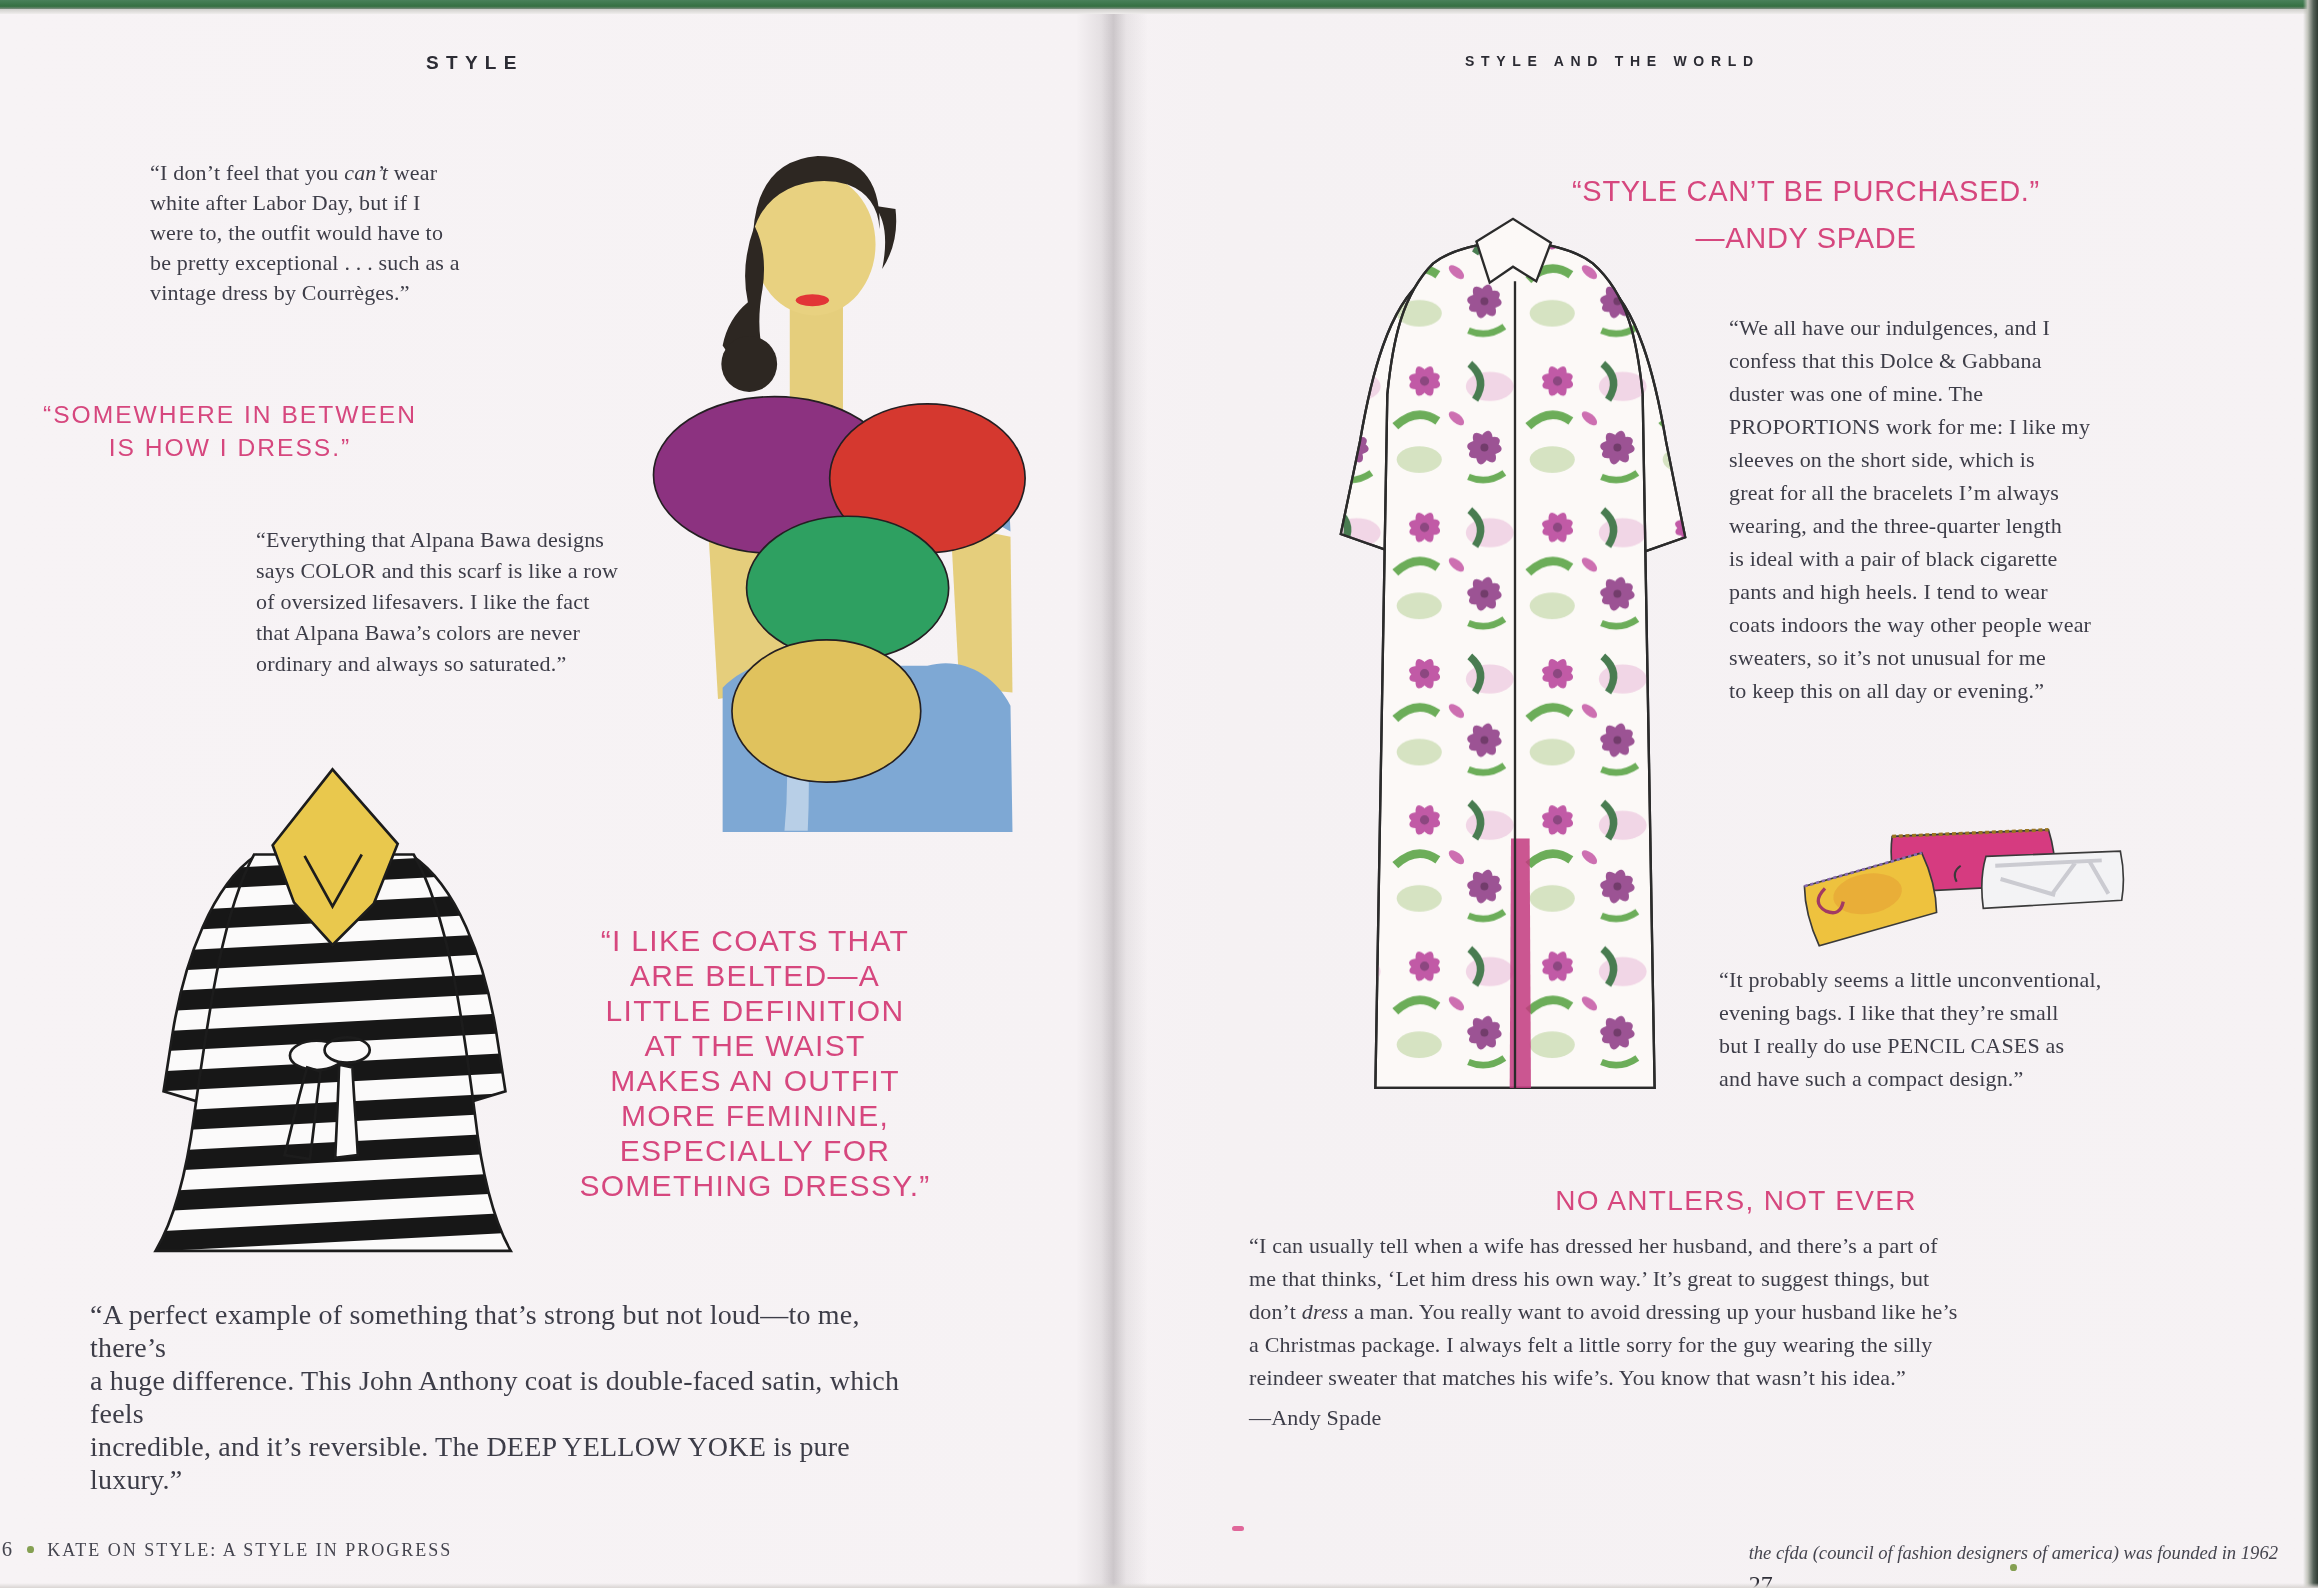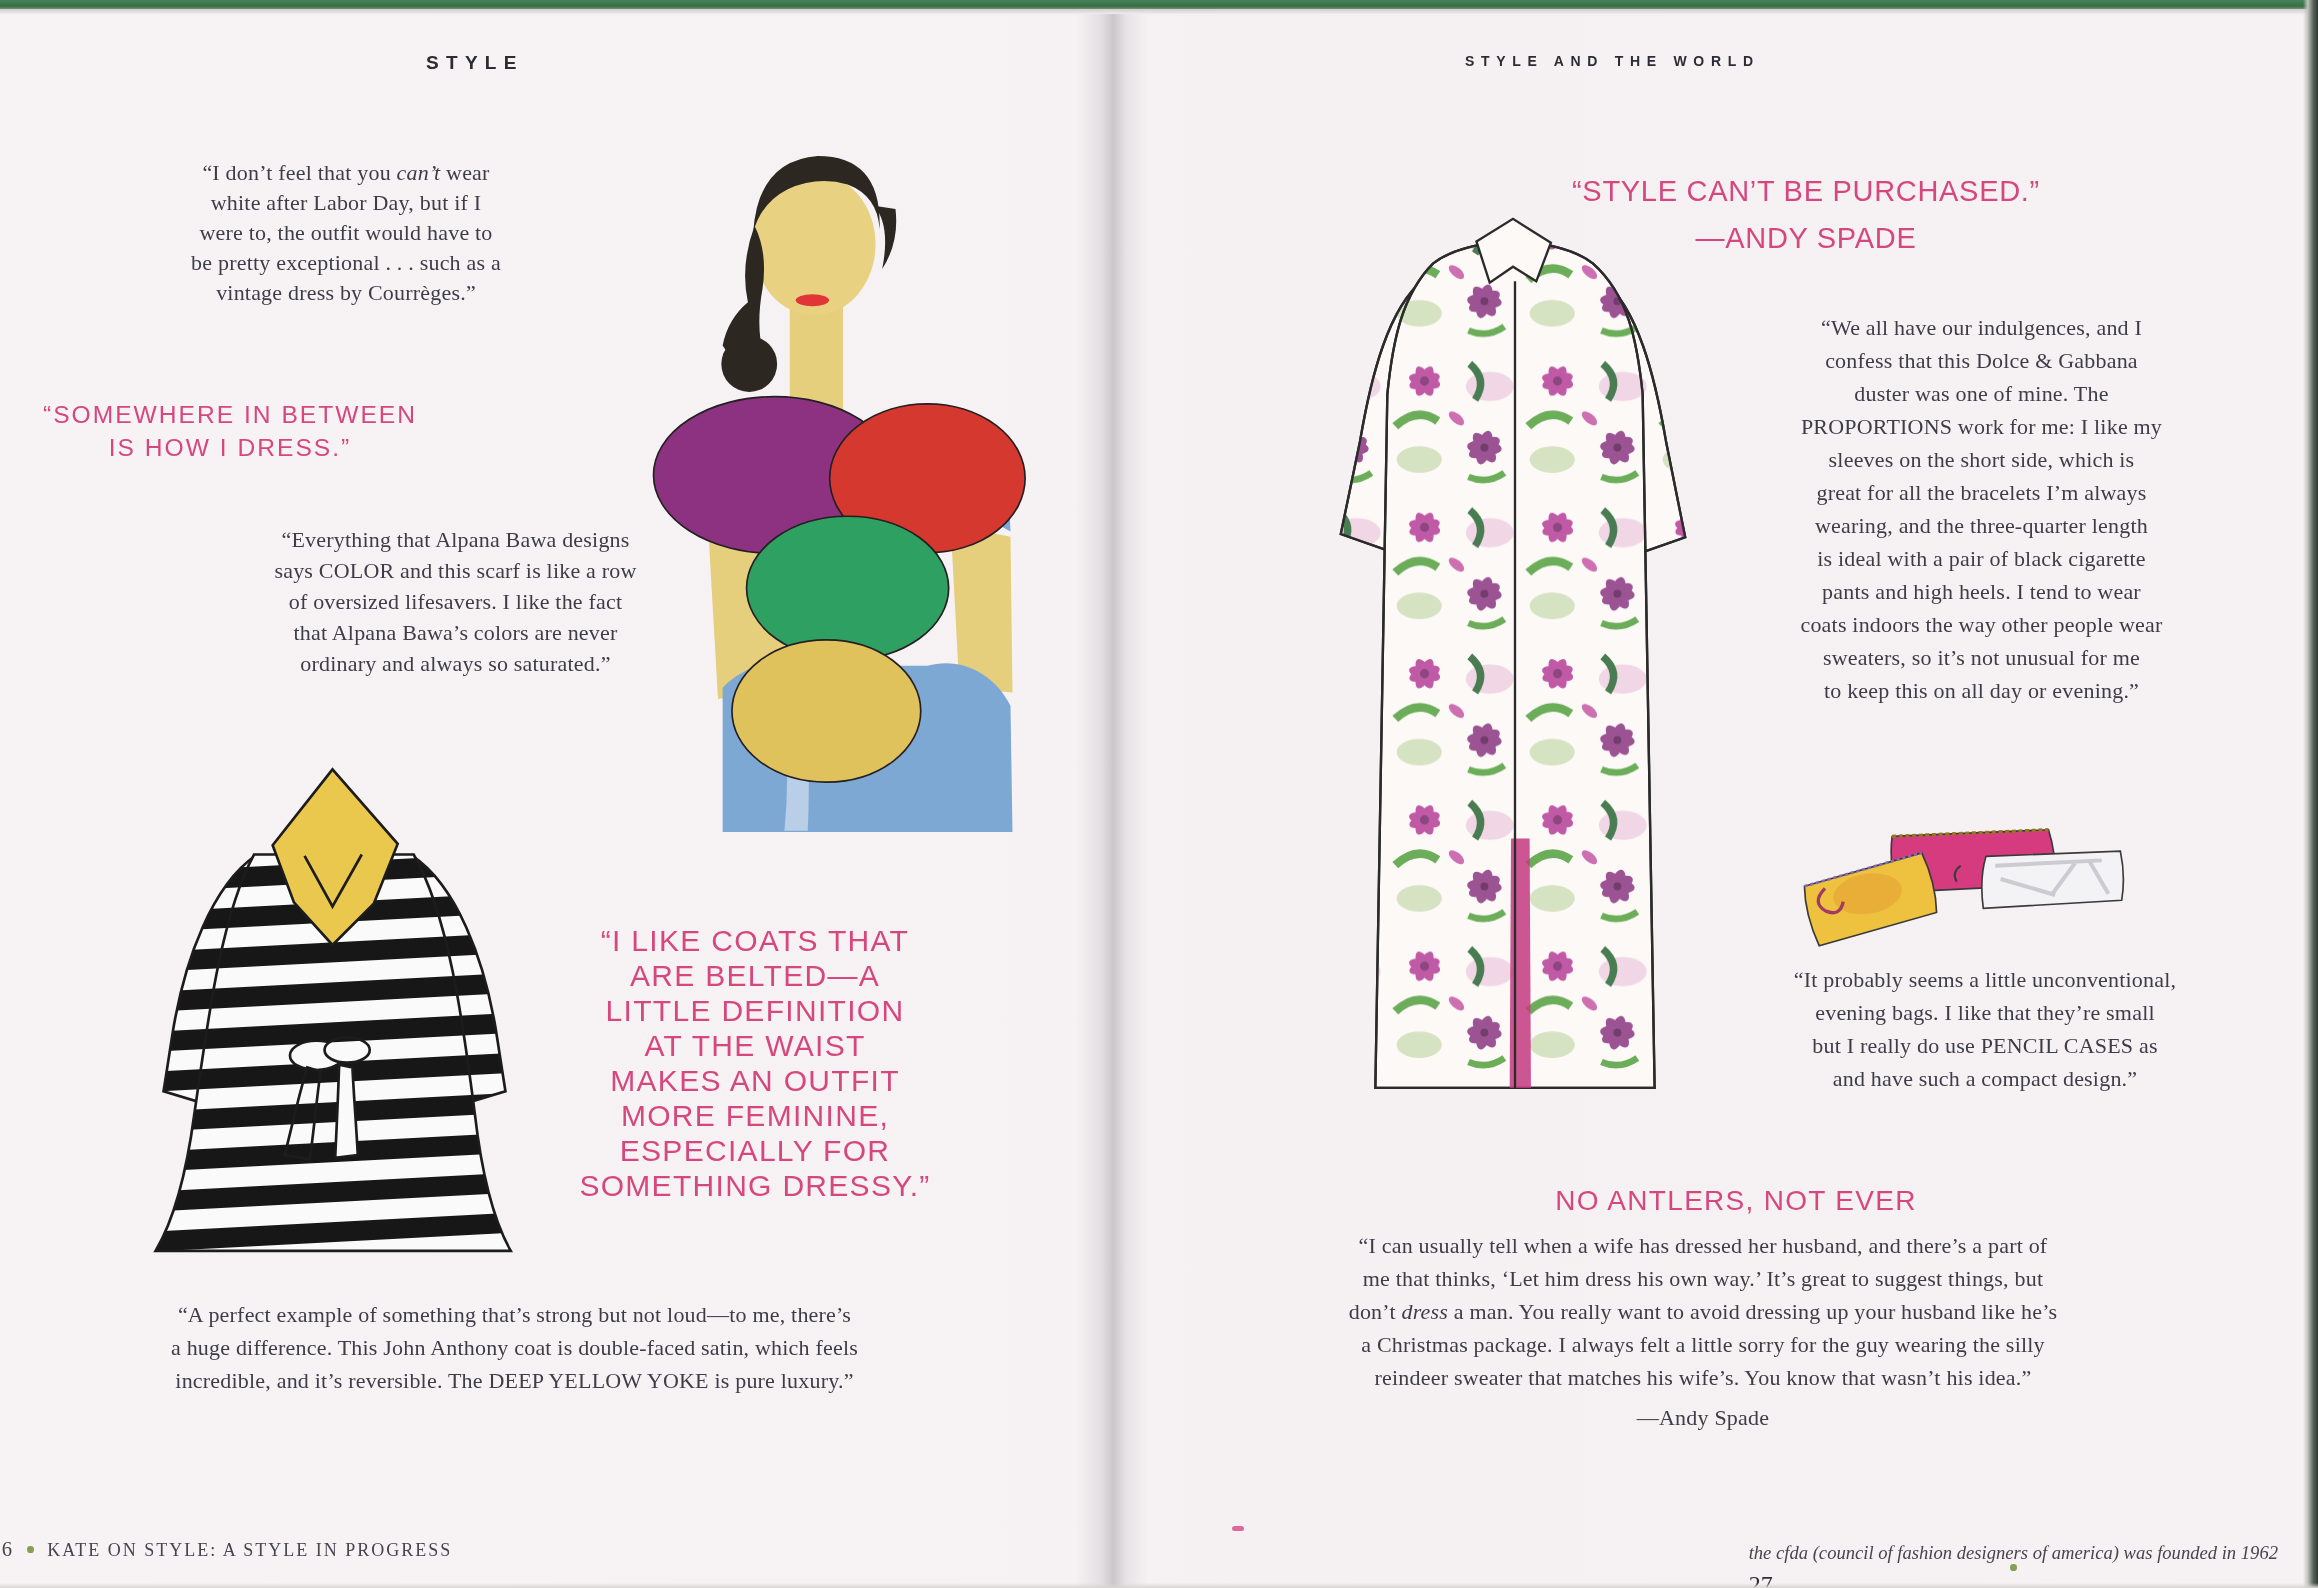--- a/index.html
+++ b/index.html
@@ -16,21 +16,21 @@
             background:linear-gradient(90deg,rgba(0,0,0,0) 0%,#c2c4bc 30%,#57635а 65%,#26312a 100%);
             background:linear-gradient(90deg,rgba(0,0,0,0) 0%,#c2c4bc 30%,#57635a 65%,#26312a 100%);}
   .edge-bottom{position:absolute;bottom:0;left:0;width:100%;height:5.3px;
             background:linear-gradient(180deg,rgba(0,0,0,0),#d9d5d3);}
   .gutter{position:absolute;top:0;left:1076px;width:72px;height:100%;
           background:linear-gradient(90deg,rgba(70,60,68,0) 0%,rgba(70,60,68,0.10) 35%,
                      rgba(55,45,53,0.22) 52%,rgba(70,60,68,0.08) 70%,rgba(70,60,68,0) 100%);}
   
   .runhead{position:absolute;font-family:"Liberation Sans",sans-serif;font-weight:700;
            font-size:19px;letter-spacing:7.3px;color:#2c2c34;text-align:left;}
-  .serifq{position:absolute;text-align:center;color:#3d3d48;letter-spacing:0.2px;}
+  .serifq{position:absolute;color:#3d3d48;letter-spacing:0.2px;}
   .serifq .ln{display:block;}
   .pinkhead{position:absolute;text-align:center;color:#d6477e;
             font-family:"Liberation Sans",sans-serif;font-weight:500;}
   .em{font-style:italic;}
   .footer{position:absolute;display:flex;align-items:baseline;color:#45454f;}
   .dot-green{width:6.7px;height:6.7px;border-radius:50%;background:#85a052;
              align-self:center;margin:0 13.3px;}
   .pgnum{font-size:24px;color:#2f2f38;}
   .artifact-pink{position:absolute;background:#e0679a;border-radius:2.7px;}
   svg{position:absolute;overflow:visible;}
@@ -124,21 +124,21 @@
     <span style="display:block;">“I LIKE COATS THAT</span>
     <span style="display:block;">ARE BELTED—A</span>
     <span style="display:block;">LITTLE DEFINITION</span>
     <span style="display:block;">AT THE WAIST</span>
     <span style="display:block;">MAKES AN OUTFIT</span>
     <span style="display:block;">MORE FEMININE,</span>
     <span style="display:block;">ESPECIALLY FOR</span>
     <span style="display:block;">SOMETHING DRESSY.”</span>
   </div>
 
-  <div class="serifq" style="left:102px;top:1298px;width:825px;font-size:22px;line-height:33px;">
+  <div class="serifq" style="left:90px;top:1298px;width:825px;font-size:28px;line-height:33px;">
     <span class="ln">“A perfect example of something that’s strong but not loud—to me, there’s</span>
     <span class="ln">a huge difference. This John Anthony coat is double-faced satin, which feels</span>
     <span class="ln">incredible, and it’s reversible. The DEEP YELLOW YOKE is pure luxury.”</span>
   </div>
 
   <div class="footer" style="left:-10.6px;top:1538px;font-size:18px;letter-spacing:2px;">
     <span style="font-size:20.6px;">26</span>
     <span class="dot-green"></span>
     <span>KATE ON STYLE: A STYLE IN PROGRESS</span>
   </div>

